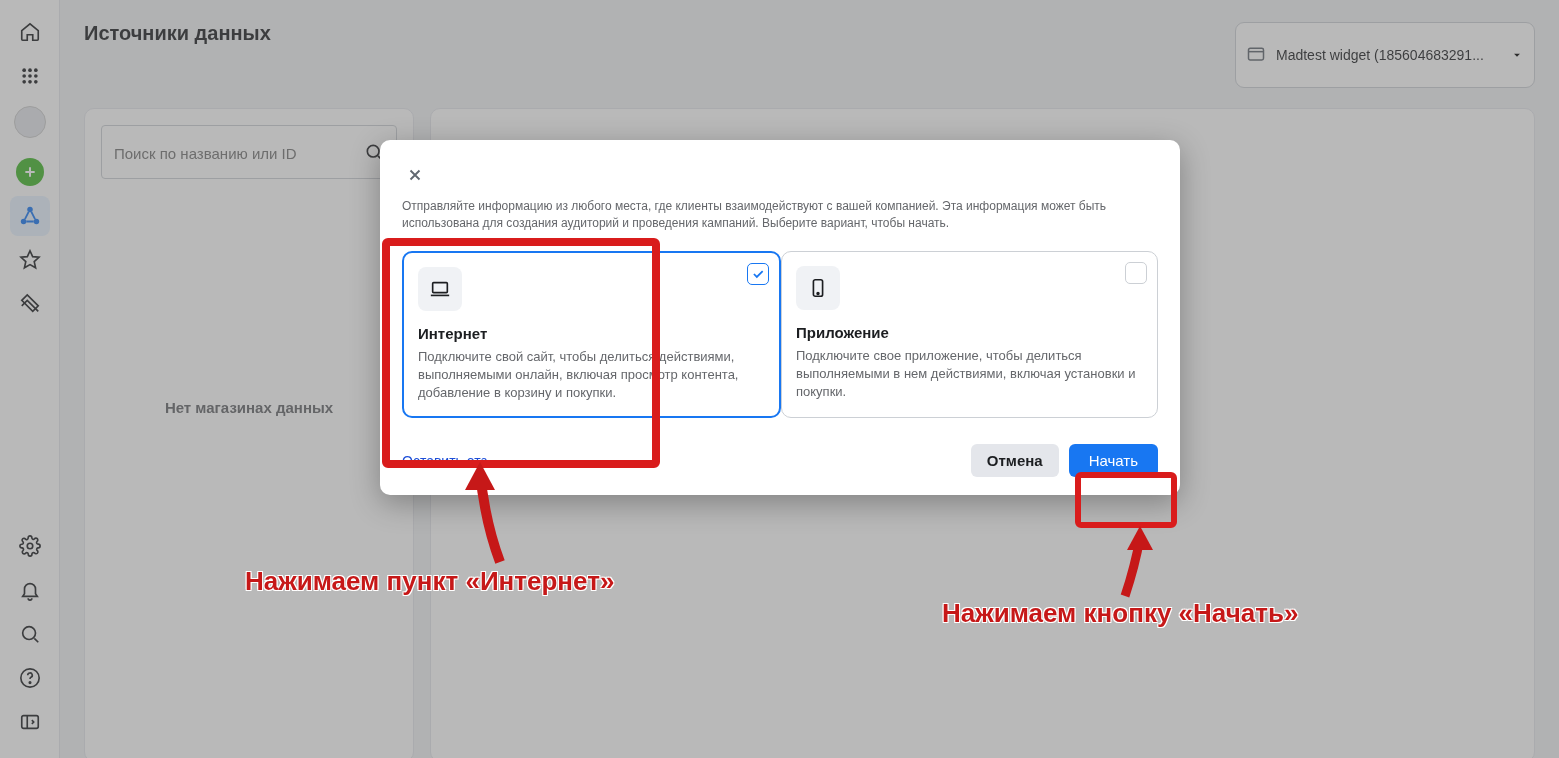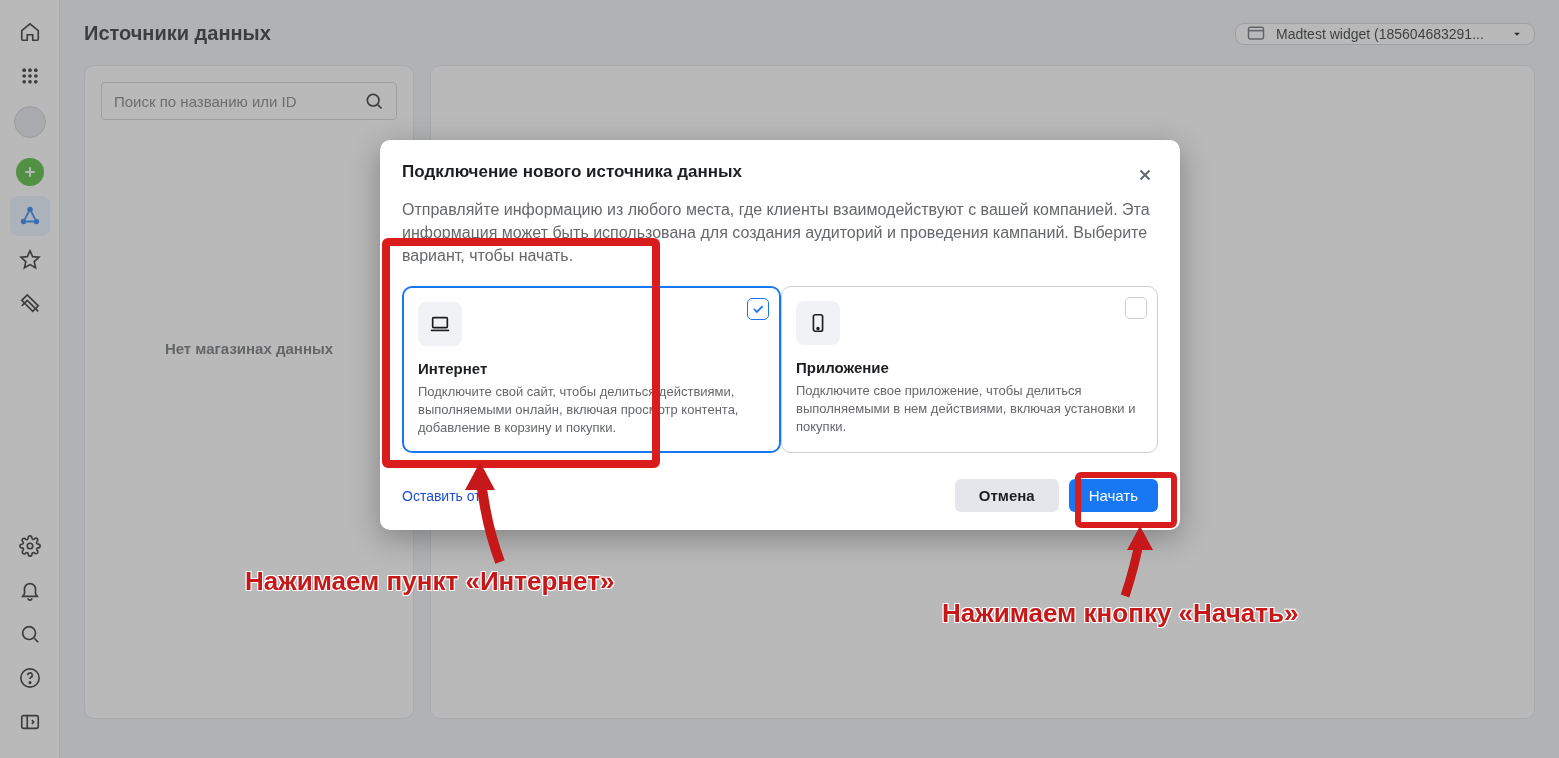--- a/index.html
+++ b/index.html
@@ -20,37 +20,37 @@
   width: 40px; height: 40px; border-radius: 8px;
   display: flex; align-items: center; justify-content: center;
   margin-bottom: 4px; cursor: pointer; color: #1c1e21;
 }
 .sidebar-item.active { background: #e7f3ff; color: #1877f2; }
 .sidebar-item.add { background: #42b72a; color: #fff; border-radius: 50%; width: 28px; height: 28px; margin: 6px 0 10px; }
 .sidebar-bottom { margin-top: auto; margin-bottom: 12px; display: flex; flex-direction: column; align-items: center; }
 .avatar-circle { width: 32px; height: 32px; border-radius: 50%; background: #e4e6eb; border: 1px solid #ccc; margin: 6px 0 14px; }
 
 .main { position: absolute; left: 60px; top: 0; right: 0; height: 758px; padding: 22px 24px; }
-.page-header { display: flex; justify-content: space-between; align-items: center; margin-bottom: 20px; }
+.page-header { display: flex; justify-content: space-between; align-items: flex-start; margin-bottom: 20px; }
 .page-title { font-size: 20px; font-weight: 700; color: #1c1e21; }
 .account-selector {
   display: flex; align-items: center; gap: 10px;
   background: #fff; border: 1px solid #ccd0d5; border-radius: 9px;
-  padding: 0 10px; width: 300px; cursor: pointer;
+  padding: 22px 10px; width: 300px; cursor: pointer;
 }
 .account-selector .acct-label { flex: 1; font-size: 14px; color: #1c1e21; white-space: nowrap; overflow: hidden; text-overflow: ellipsis; }
 
 .content-row { display: flex; gap: 16px; height: calc(100% - 60px); }
 .left-panel {
   width: 330px; background: #fff; border: 1px solid #e4e6eb; border-radius: 10px;
   padding: 16px;
 }
 .search-wrap {
-  display: flex; align-items: center; border: 1px solid #ccd0d5; border-radius: 4px;
-  padding: 8px 12px; gap: 8px;
+  display: flex; align-items: flex-end; border: 1px solid #ccd0d5; border-radius: 4px;
+  padding: 16px 12px; gap: 8px;
 }
 .search-wrap input {
   border: none; outline: none; flex: 1; font-size: 15px; background: transparent;
 }
 .empty-msg { text-align: center; color: #65676b; font-size: 15px; margin-top: 220px; font-weight:600;}
 
 .right-panel {
   flex: 1; background: #fff; border: 1px solid #e4e6eb; border-radius: 10px;
   position: relative; display: flex; flex-direction: column; align-items: center; justify-content: center;
 }
@@ -65,21 +65,21 @@
 }
 
 .modal {
   position: absolute; left: 380px; top: 140px; width: 800px;
   background: #fff; border-radius: 10px; box-shadow: 0 8px 30px rgba(0,0,0,0.3);
   padding: 22px 22px 18px;
 }
 .modal-head { display: flex; justify-content: space-between; align-items: flex-start; }
 .modal-title { font-size: 17px; font-weight: 700; color: #1c1e21; }
 .close-icon { cursor: pointer; color: #606770; font-size: 18px; padding: 4px; }
-.modal-desc { font-size: 16px; color: #65676b; margin-top: 10px; line-height: 1.45; }
+.modal-desc { font-size: 12px; color: #65676b; margin-top: 10px; line-height: 1.45; }
 
 .options-row { display: flex; margin-top: 18px; }
 .option-card {
   flex: 1; border: 1px solid #ccd0d5; border-radius: 10px; padding: 14px;
   position: relative; cursor: pointer; background: #fff;
 }
 .option-card.selected { border: 2px solid #1877f2; }
 .option-check {
   position: absolute; right: 10px; top: 10px; width: 22px; height: 22px;
   border: 1.5px solid #ccd0d5; border-radius: 5px; display: flex; align-items: center; justify-content: center;
@@ -101,21 +101,21 @@
   border: 6px solid #d91c1c; border-radius: 6px; pointer-events: none; z-index: 50;
 }
 
 .modal-footer {
   display: flex; justify-content: space-between; align-items: center; margin-top: 26px;
 }
 .feedback-link { color: #1d4ed8; font-size: 14px; cursor: pointer; }
 .footer-right { display: flex; gap: 10px; }
 .btn-cancel {
   background: #e4e6eb; color: #1c1e21; border: none; border-radius: 6px;
-  padding: 8px 24px; font-size: 15px; font-weight: 600; cursor: pointer;
+  padding: 8px 16px; font-size: 15px; font-weight: 600; cursor: pointer;
 }
 .btn-start {
   background: #1877f2; color: #fff; border: none; border-radius: 6px;
   padding: 8px 20px; font-size: 15px; font-weight: 400; cursor: pointer;
 }
 
 .annotation {
   position: absolute; font-size: 26px; font-weight: 800; color: #c61818;
   text-shadow: -1px -1px 0 #fff, 1px -1px 0 #fff, -1px 1px 0 #fff, 1px 1px 0 #fff;
   z-index: 60; white-space: nowrap;
@@ -240,21 +240,20 @@
       <div class="bg-text">создания аудиторий и проведения рекламных кампаний.</div>
       <button class="connect-btn">Подключить источник данных</button>
     </div>
   </div>
 </div>
 
 <div class="overlay"></div>
 
 <div class="modal">
   <div class="modal-head">
-    <div class="modal-title">Подключение нового источника данных</div>
     <div class="close-icon">
       <svg width="18" height="18" viewBox="0 0 24 24" fill="none" stroke="currentColor" stroke-width="2.5">
           <path d="M6 6l12 12M18 6L6 18"></path>
         </svg>
     </div>
   </div>
   <div class="modal-desc">Отправляйте информацию из любого места, где клиенты взаимодействуют с вашей компанией. Эта информация может быть использована для создания аудиторий и проведения кампаний. Выберите вариант, чтобы начать.</div>
 
   <div class="options-row">
     <div class="option-card selected">

